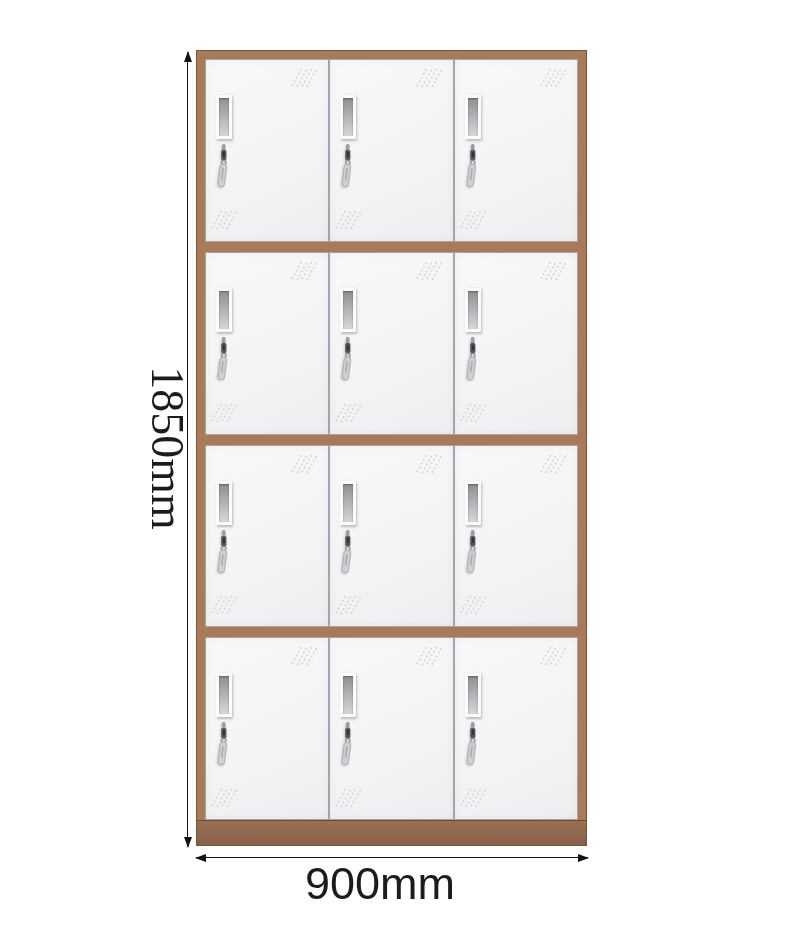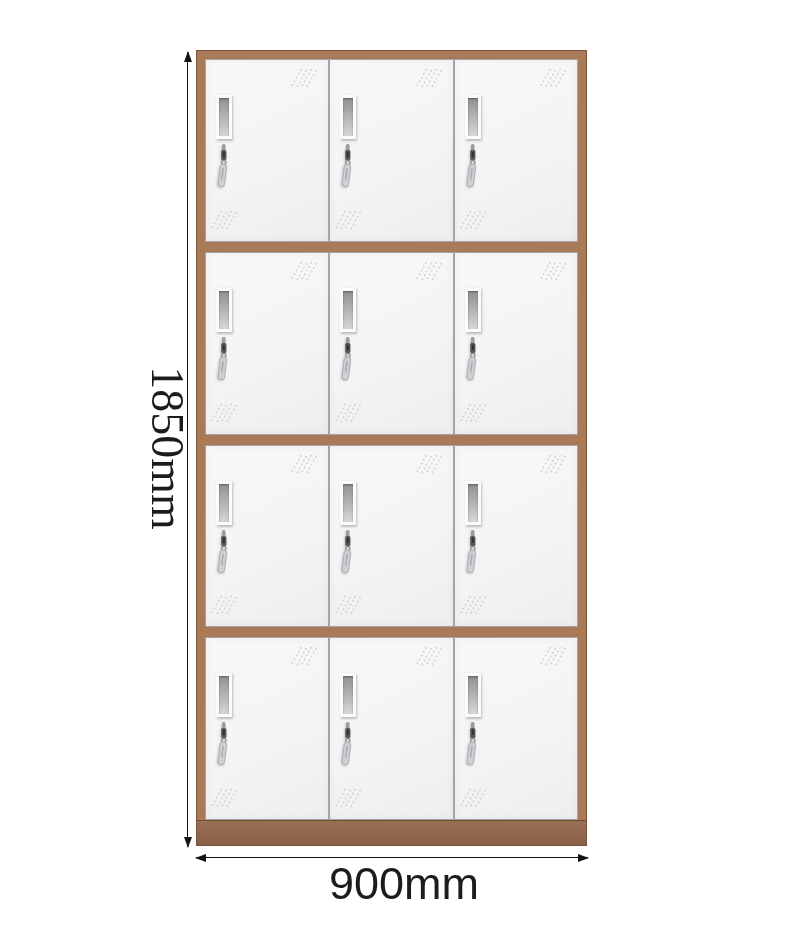--- a/index.html
+++ b/index.html
@@ -108,21 +108,21 @@
     top: 448px;
     transform: translate(-50%, -50%) rotate(90deg);
     font-family: "Liberation Serif", "DejaVu Serif", serif;
     font-size: 46px;
     color: var(--text);
     white-space: nowrap;
     letter-spacing: 0px;
   }
   .dim-label-h {
     position: absolute;
-    left: 404px;
+    left: 380px;
     top: 858px;
     transform: translateX(-50%);
     font-family: "Liberation Sans", sans-serif;
     font-size: 45px;
     color: var(--text);
     white-space: nowrap;
   }
 </style>
 </head>
 <body>

